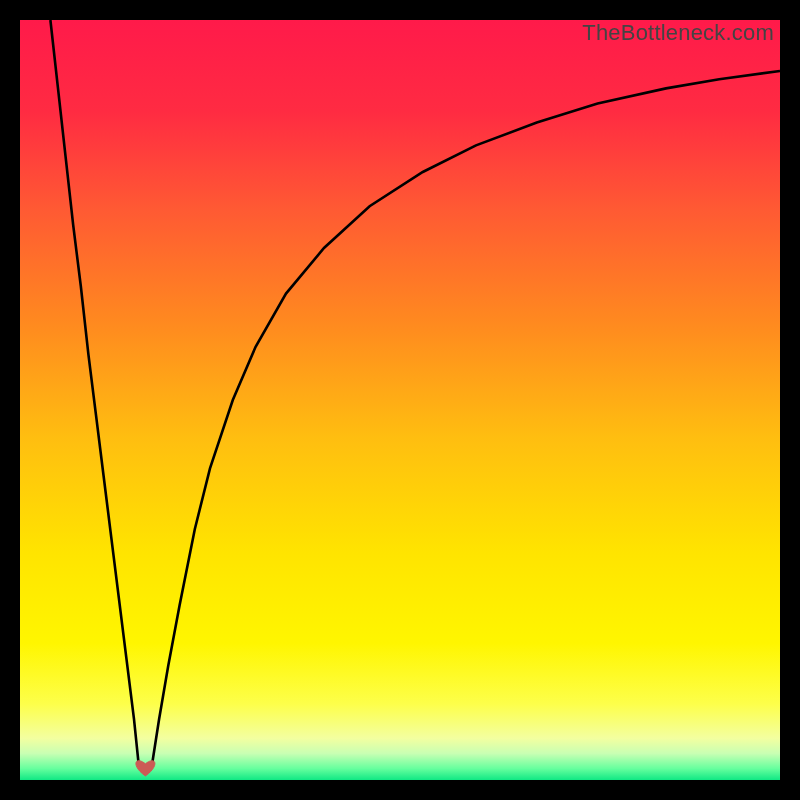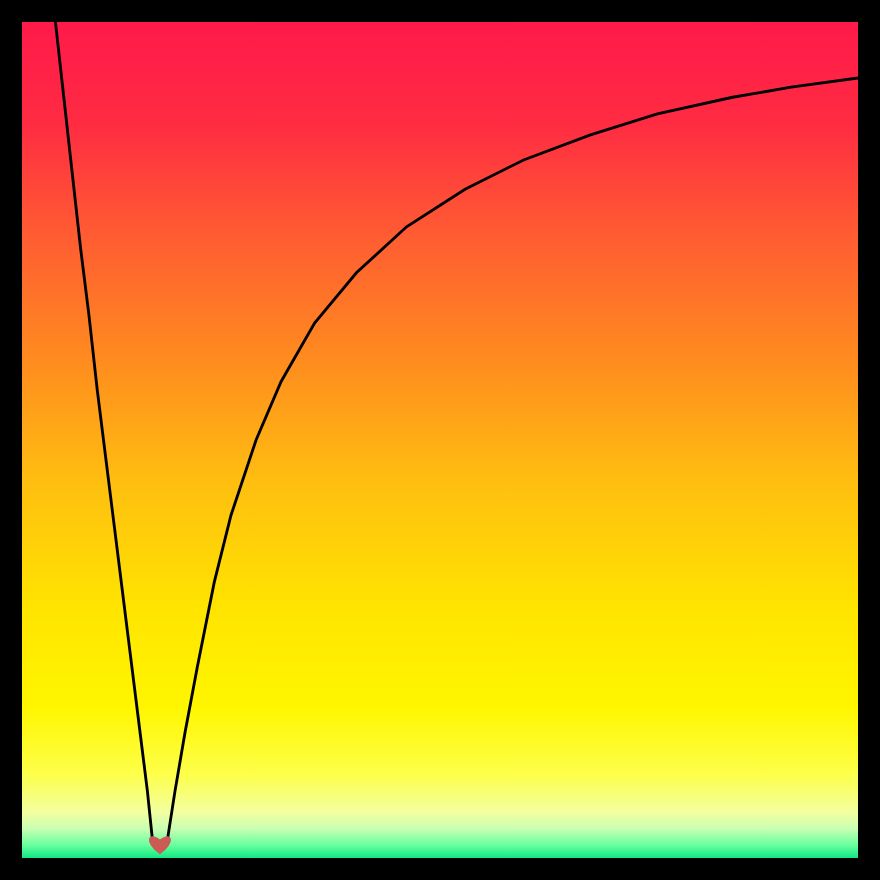--- a/index.html
+++ b/index.html
@@ -61,14 +61,15 @@
             <stop offset="100%" stop-color="#10e884"></stop>
           </linearGradient>
       </defs>
       <rect x="0" y="0" width="760" height="760" fill="url(#bg-grad)"></rect>
       <path id="curve-left" fill="none" stroke-width="2.6" d="M30.40 0.00 L38.00 68.40 L45.60 136.80 L53.20 205.20 L60.80 266.00 L68.40 334.40 L76.00 395.20 L83.60 456.00 L91.20 516.80 L98.80 577.60 L106.40 638.40 L114.00 699.20 L118.56 743.28" stroke="#000000"></path>
       <path id="curve-right" fill="none" stroke-width="2.6" d="M132.24 743.28 L139.08 699.20 L148.20 646.00 L159.60 585.20 L174.80 509.20 L190.00 448.40 L212.80 380.00 L235.60 326.80 L266.00 273.60 L304.00 228.00 L349.60 186.20 L402.80 152.00 L456.00 125.40 L516.80 102.60 L577.60 83.60 L646.00 68.40 L699.20 59.28 L760.00 50.92" stroke="#000000"></path>
       <path id="marker-heart" d="M 125.4 755.94
    C 111 746.0400000000001, 114.60000000000001 735.24, 125.4 743.7900000000001
    C 136.20000000000002 735.24, 139.8 746.0400000000001, 125.4 755.94 Z" fill="#cc5b55" stroke="#cc5b55" stroke-width="1"></path>
     </svg>
+    <div class="watermark">TheBottleneck.com</div>
   </div>
 </div>
 
 </body></html>

